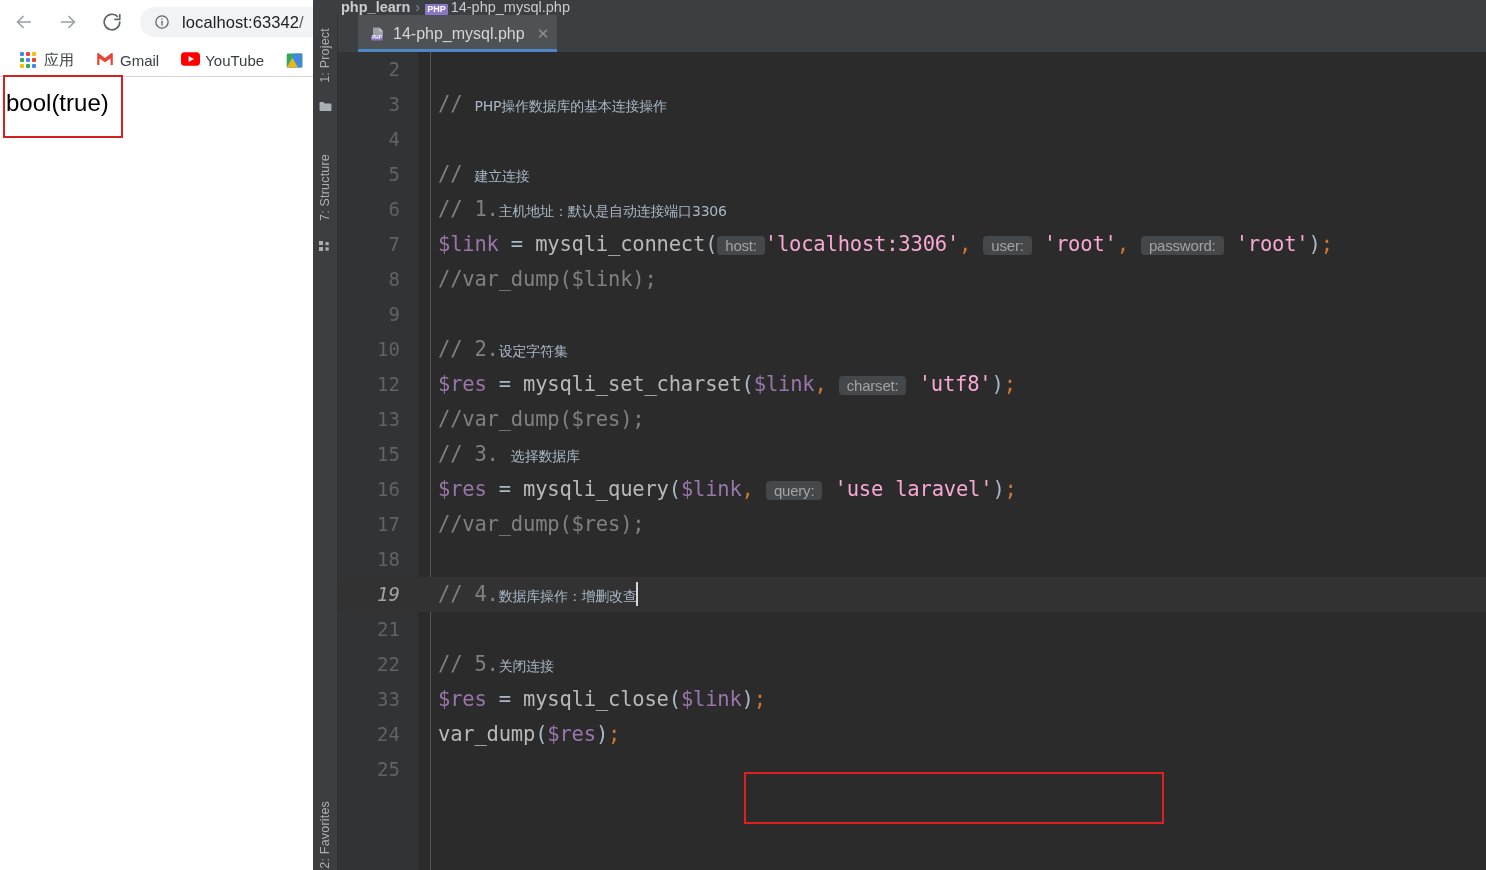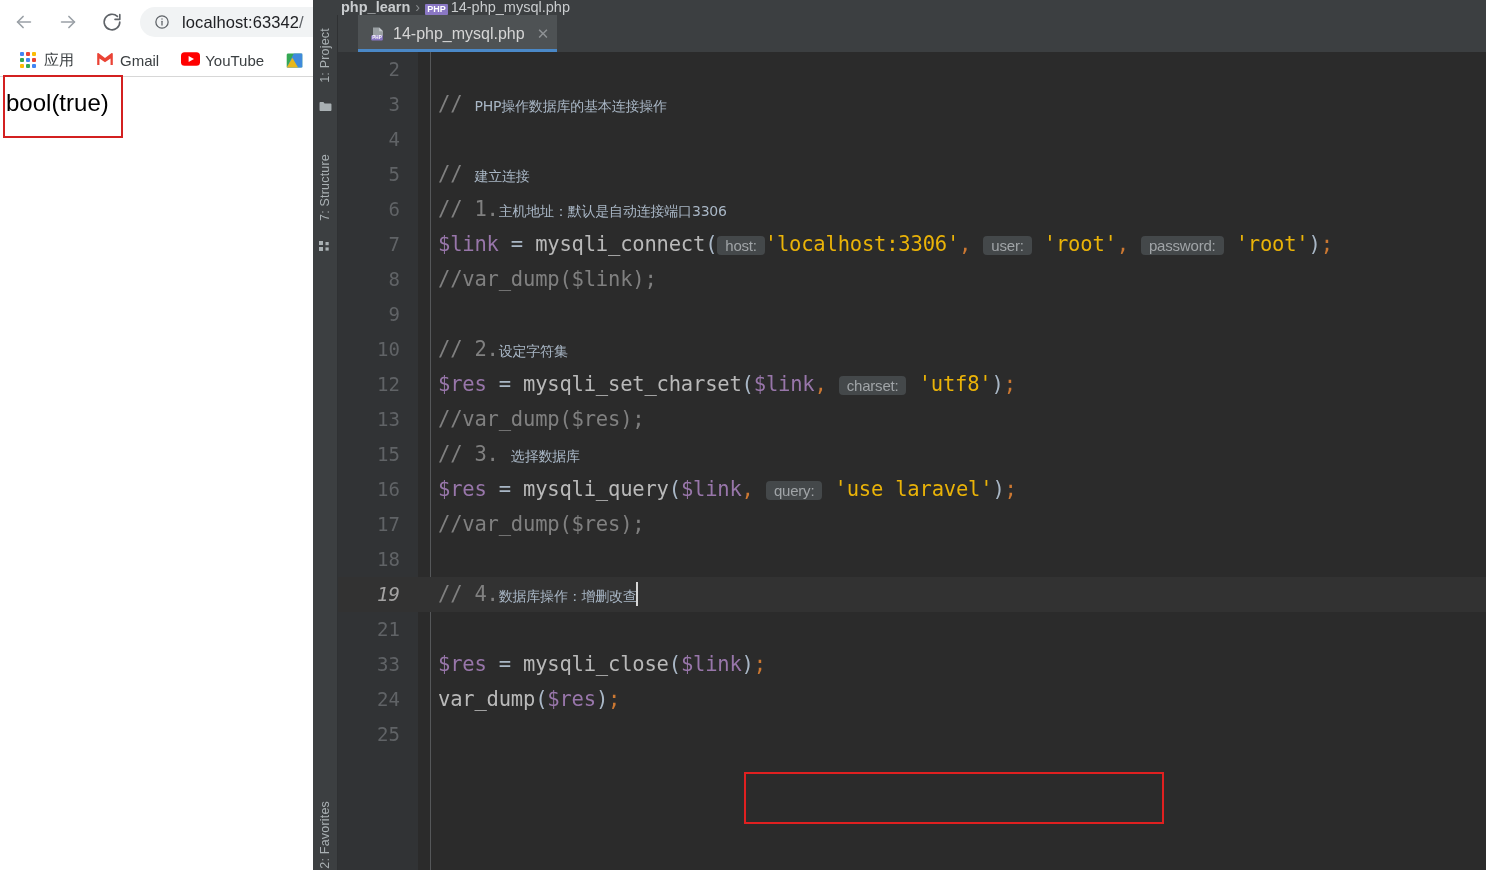--- a/index.html
+++ b/index.html
@@ -296,21 +296,21 @@
   }
   .row-highlight {
     position: absolute;
     left: 0; right: 0; top: 0; height: 35px;
     background: #323232;
   }
   .cmt { color: #808080; }
   .cmt-cn { font-family: "DejaVu Sans", "Liberation Sans", sans-serif; font-size: 14px; }
   .var { color: #9876aa; }
   .fn  { color: #b9b9b9; }
-  .str { color: #eab308; }
+  .str { color: #f9a8d4; }
   .punct { color: #cc7832; }
   .plain { color: #a9b7c6; }
   .hint {
     background: #44484a;
     color: #a0a4a7;
     font-family: "Liberation Sans", sans-serif;
     font-size: 15px;
     padding: 1px 4px;
     border-radius: 4px;
   }
@@ -553,20 +553,24 @@
         <div class="code-row">
           <div class="row-highlight"></div>
           <div class="ln current">19</div>
           <div class="code"><span class="cmt">// 4.</span><span class="cmt-cn">数据库操作：增删改查</span><span class="caret"></span></div>
         </div>
         <div class="code-row">
           <div class="ln">21</div>
           <div class="code"></div>
         </div>
         <div class="code-row">
+          <div class="ln">22</div>
+          <div class="code"><span class="cmt">// 5.</span><span class="cmt-cn">关闭连接</span></div>
+        </div>
+        <div class="code-row">
           <div class="ln">33</div>
           <div class="code"><span class="var">$res</span><span class="plain"> = </span><span class="fn">mysqli_close</span><span class="plain">(</span><span class="var">$link</span><span class="plain">)</span><span class="punct">;</span></div>
         </div>
         <div class="code-row">
           <div class="ln">24</div>
           <div class="code"><span class="fn">var_dump</span><span class="plain">(</span><span class="var">$res</span><span class="plain">)</span><span class="punct">;</span></div>
         </div>
         <div class="code-row">
           <div class="ln">25</div>
           <div class="code"></div>

